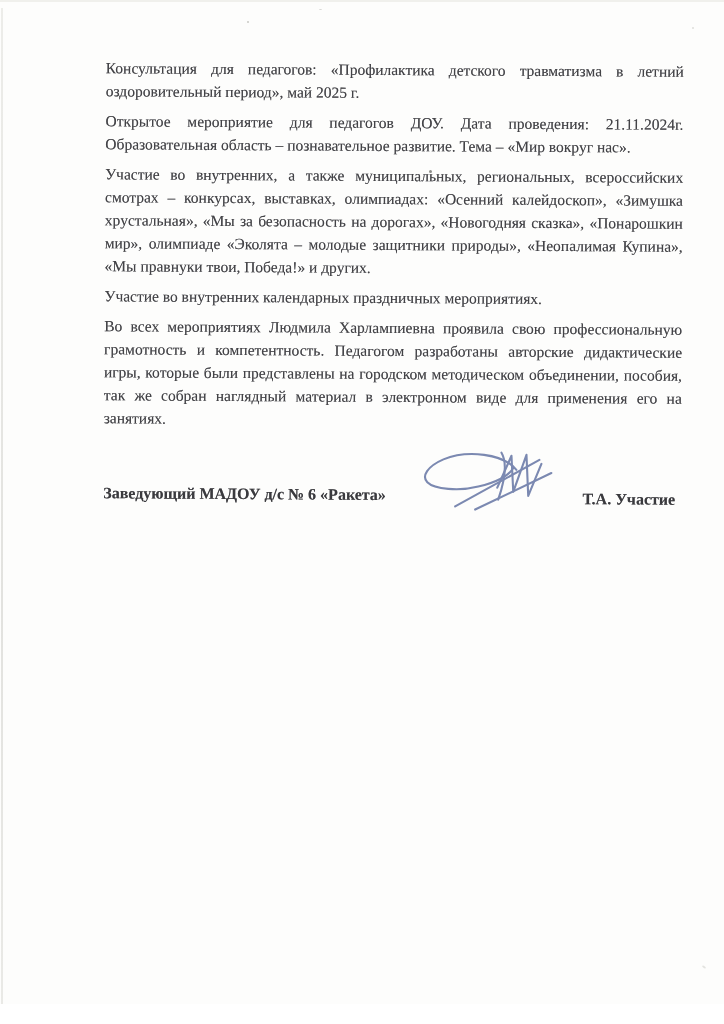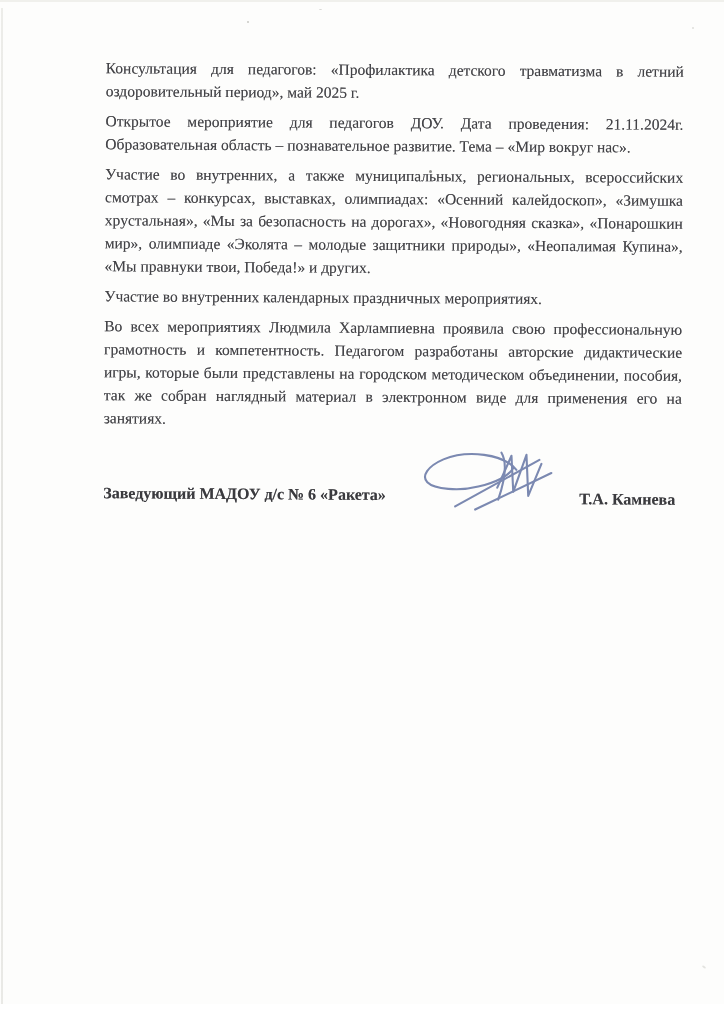--- a/index.html
+++ b/index.html
@@ -119,17 +119,17 @@
           <g stroke="#5f6fa0" stroke-width="2.1" stroke-linecap="round" stroke-linejoin="round" opacity="0.82">
             <path d="M101,24 C88,8 52,4 28,14 C12,21 6,31 12,37 C19,44 44,46 63,41 C80,37 94,30 98,22"></path>
             <path d="M86,7 C92,17 89,36 83,54"></path>
             <path d="M82,42 L96,10 L98,46 L111,9 L113,50 L126,18"></path>
             <path d="M40,61 L124,14"></path>
             <path d="M60,64 L136,27"></path>
           </g>
         </svg>
       </span>
 
-      <span class="sig-name">Т.А. Камнева</span>
+      <span class="sig-name">Т.А. Участие</span>
     </div>
 
   </div>
 </div>
 
 </body></html>

